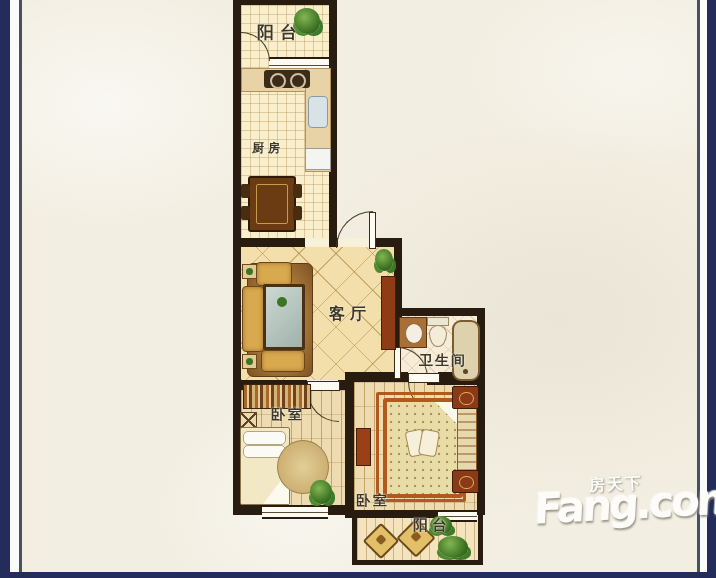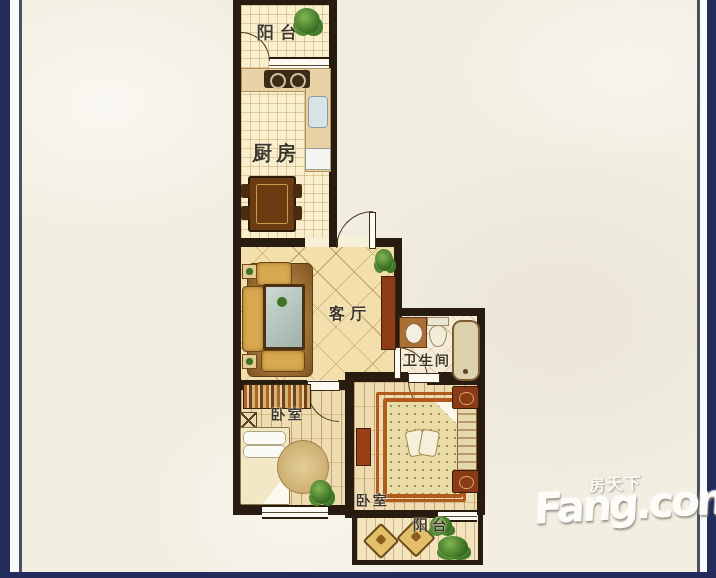--- a/index.html
+++ b/index.html
@@ -213,23 +213,23 @@
   <div class="abs" style="left:368px;top:528px;width:22px;height:22px;background:#e2bf68;border:2px solid #6b4a1c;border-radius:3px;transform:rotate(45deg);">
     <div class="abs" style="left:6px;top:6px;width:8px;height:8px;background:#8a5c20;border-radius:2px;"></div>
   </div>
   <div class="abs" style="left:402px;top:524px;width:24px;height:24px;background:#e2bf68;border:2px solid #6b4a1c;border-radius:3px;transform:rotate(45deg);">
     <div class="abs" style="left:7px;top:7px;width:8px;height:8px;background:#8a5c20;border-radius:2px;"></div>
   </div>
   <div class="abs plant" style="left:430px;top:516px;width:22px;height:18px;"></div>
   <div class="abs plant" style="left:438px;top:536px;width:30px;height:22px;"></div>
 
   <div class="abs room-label" style="left:257px;top:21px;font-size:17px;letter-spacing:6px;">阳台</div>
-  <div class="abs room-label" style="left:252px;top:140px;font-size:20px;letter-spacing:4px;">厨房</div>
+  <div class="abs room-label" style="left:252px;top:140px;font-size:12px;letter-spacing:4px;">厨房</div>
   <div class="abs room-label" style="left:329px;top:304px;font-size:16px;letter-spacing:5px;">客厅</div>
-  <div class="abs room-label" style="left:403px;top:352px;font-size:14px;letter-spacing:2px;">卫生间</div>
+  <div class="abs room-label" style="left:419px;top:352px;font-size:14px;letter-spacing:2px;">卫生间</div>
   <div class="abs room-label" style="left:271px;top:406px;font-size:14px;letter-spacing:3px;">卧室</div>
   <div class="abs room-label" style="left:356px;top:492px;font-size:14px;letter-spacing:3px;">卧室</div>
   <div class="abs room-label" style="left:413px;top:516px;font-size:15px;letter-spacing:4px;">阳台</div>
 
 </div>
 
 <div class="abs watermark" style="left:534px;top:480px;width:180px;height:56px;">
   <span class="wm-cn">房天下</span>
   <span class="wm-latin">Fang.com</span>
 </div>

